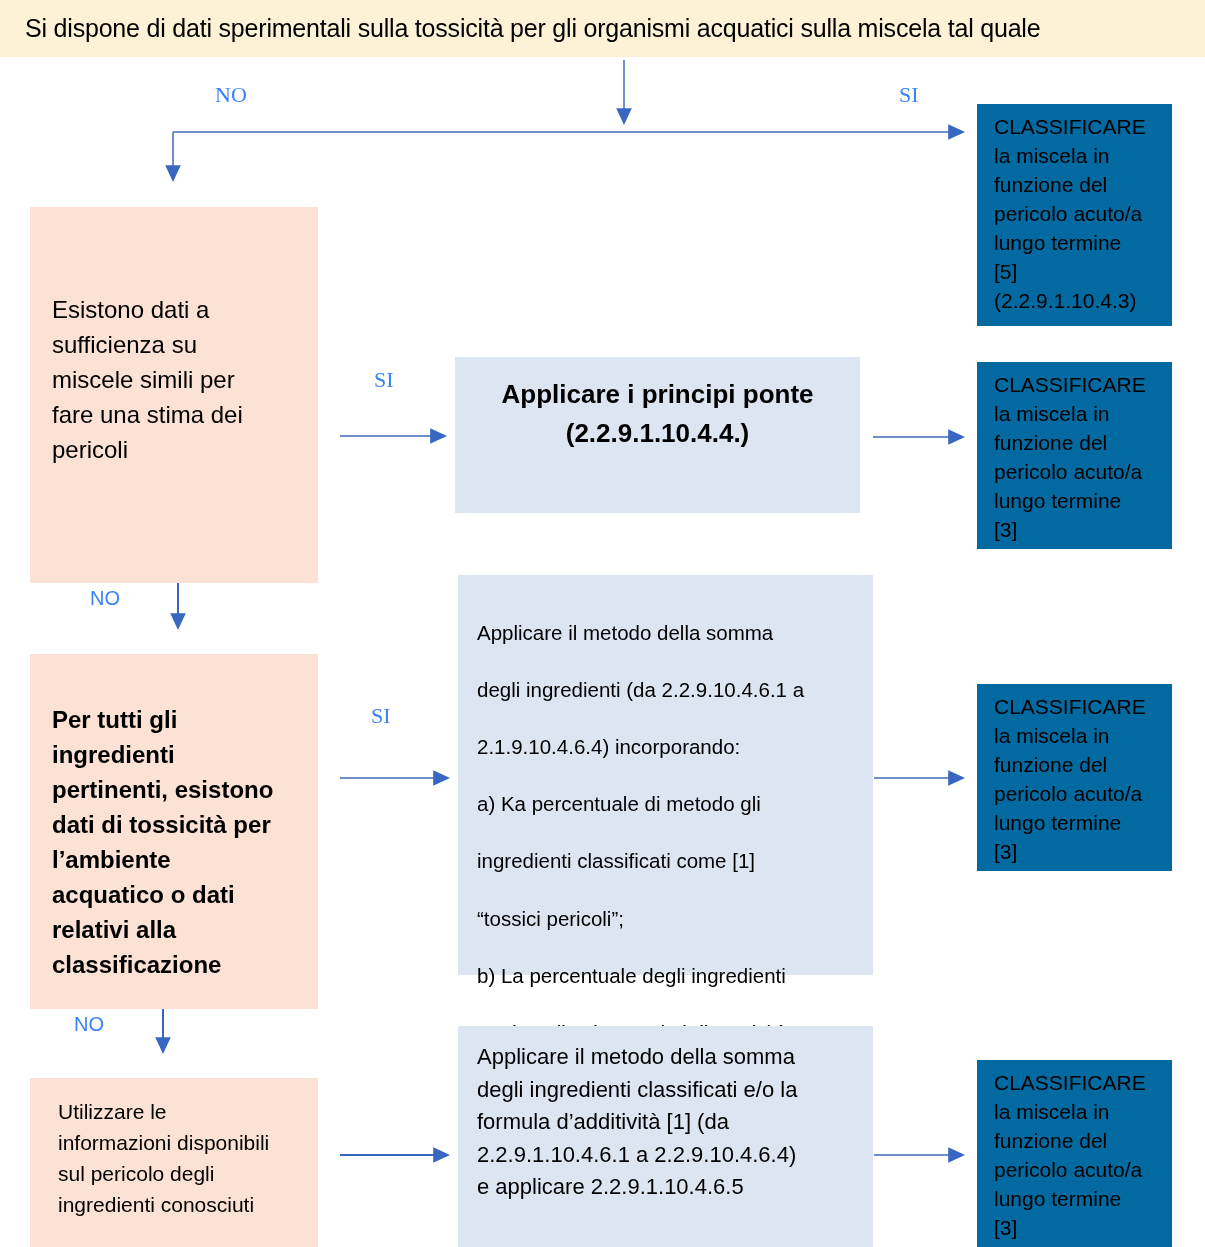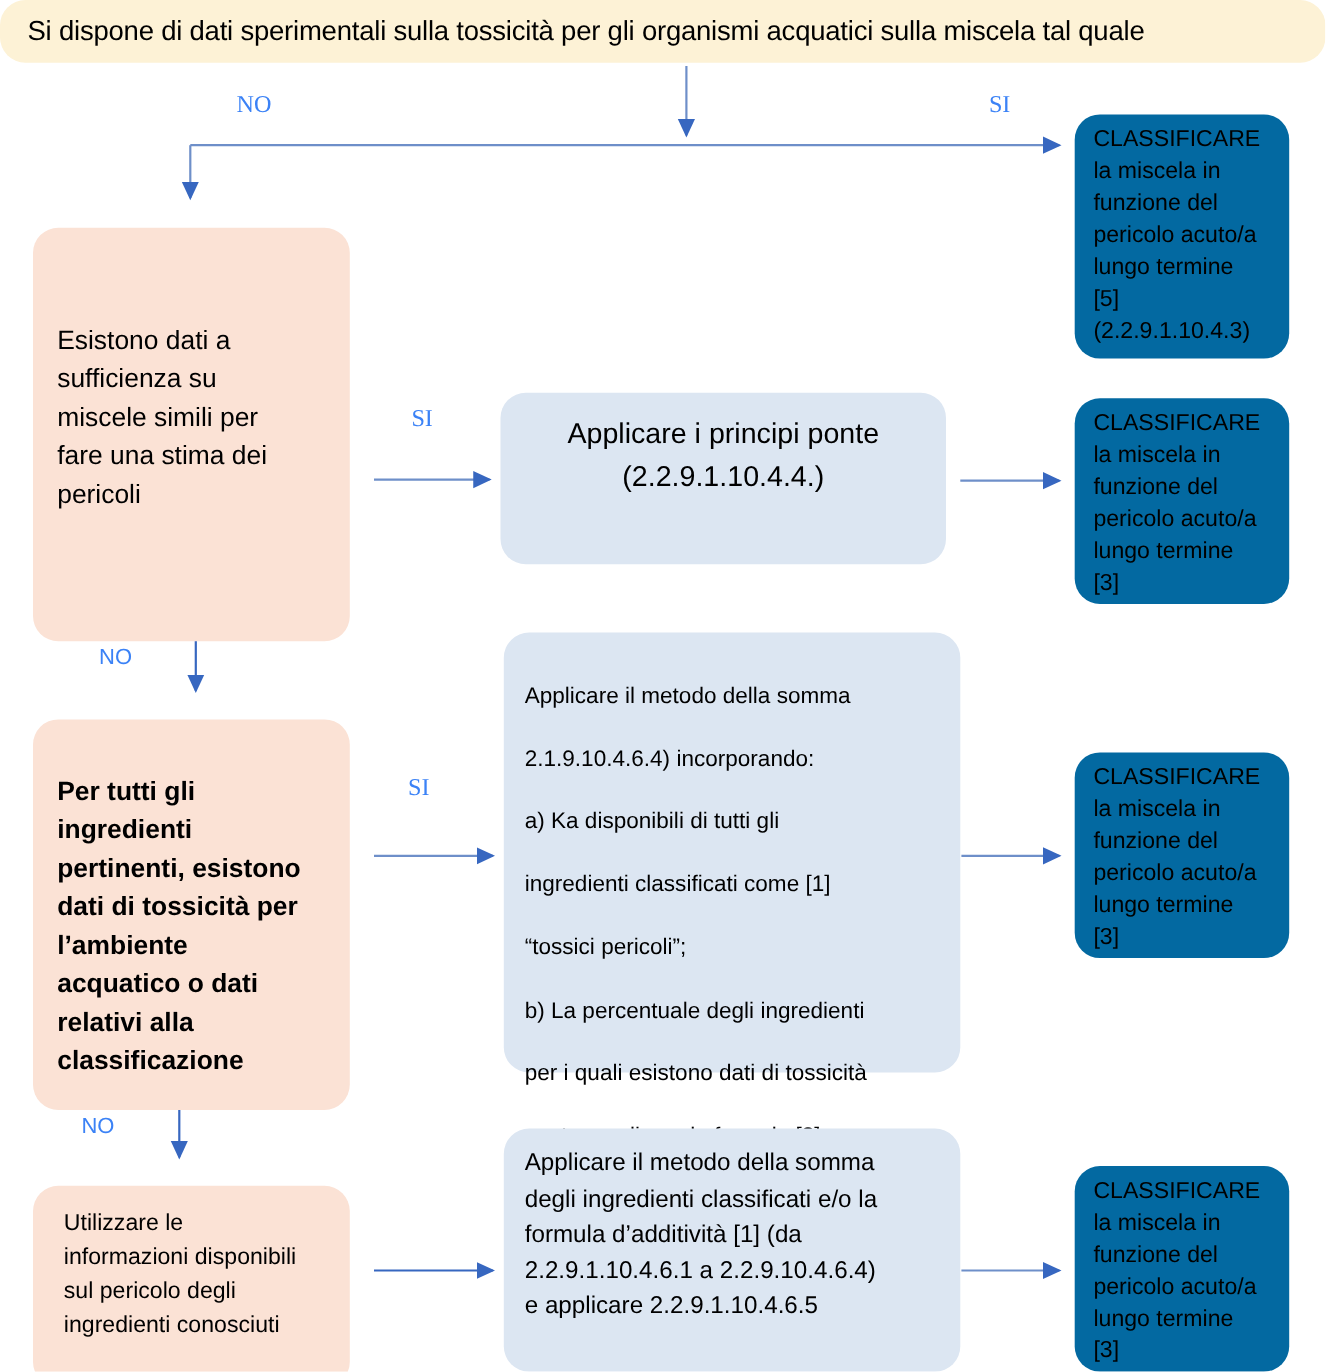--- a/index.html
+++ b/index.html
@@ -17,21 +17,20 @@
     height: 1247px;
     background: #ffffff;
     overflow: hidden;
   }
 
   
   .box {
     position: absolute;
     box-sizing: border-box;
     white-space: pre-line;
-    border-radius: 23px;
   }
   .box-title {
     background: #FDF2D6;
     left: 0px;
     top: 0px;
     width: 1205px;
     height: 57px;
     font-size: 25px;
     line-height: 57px;
     padding-left: 25px;
@@ -63,20 +62,21 @@
     left: 30px;  top: 1064px; width: 288px; height: 183px;
     font-size: 21px; line-height: 31px;
     padding: 18px 0 0 28px;
   }
 
   .blue1 {
     left: 455px; top: 357px; width: 405px; height: 156px;
     font-size: 26px; line-height: 39px;
     text-align: center;
     padding-top: 18px;
+    font-weight: bold;
   }
   .blue2 {
     left: 458px; top: 575px; width: 415px; height: 400px;
     font-size: 20.5px; line-height: 28.6px;
     padding: 15px 0 0 19px;
   }
   .blue3 {
     left: 458px; top: 1026px; width: 415px; height: 221px;
     font-size: 22px; line-height: 32.5px;
     padding: 15px 0 0 19px;
@@ -211,22 +211,23 @@
   <div class="box box-pink pink3">Utilizzare  le
 informazioni disponibili
 sul pericolo degli
 ingredienti conosciuti</div>
 
   <div class="box box-blue blue1">Applicare i principi ponte
 (2.2.9.1.10.4.4.)</div>
 
   <div class="box box-blue blue2">
     <div>Applicare il metodo della somma</div>
+    <div>degli ingredienti (da 2.2.9.10.4.6.1 a</div>
     <div>2.1.9.10.4.6.4) incorporando:</div>
-    <div>a) Ka disponibili di tutti gli</div>
+    <div>a) Ka percentuale di metodo gli</div>
     <div>ingredienti classificati come [1]</div>
     <div>“tossici pericoli”;</div>
     <div>b) La percentuale degli ingredienti</div>
     <div>per i quali esistono dati di tossicità</div>
     <div>acuta: applicare le formule [3]</div>
     <div>d’additività (2.2.9.1.10.4.5.2) e</div>
     <div>convertire la C(E)L<span class="sub">50</span> o la <span class="ital">EqCSEOm</span></div>
     
     
   </div>

